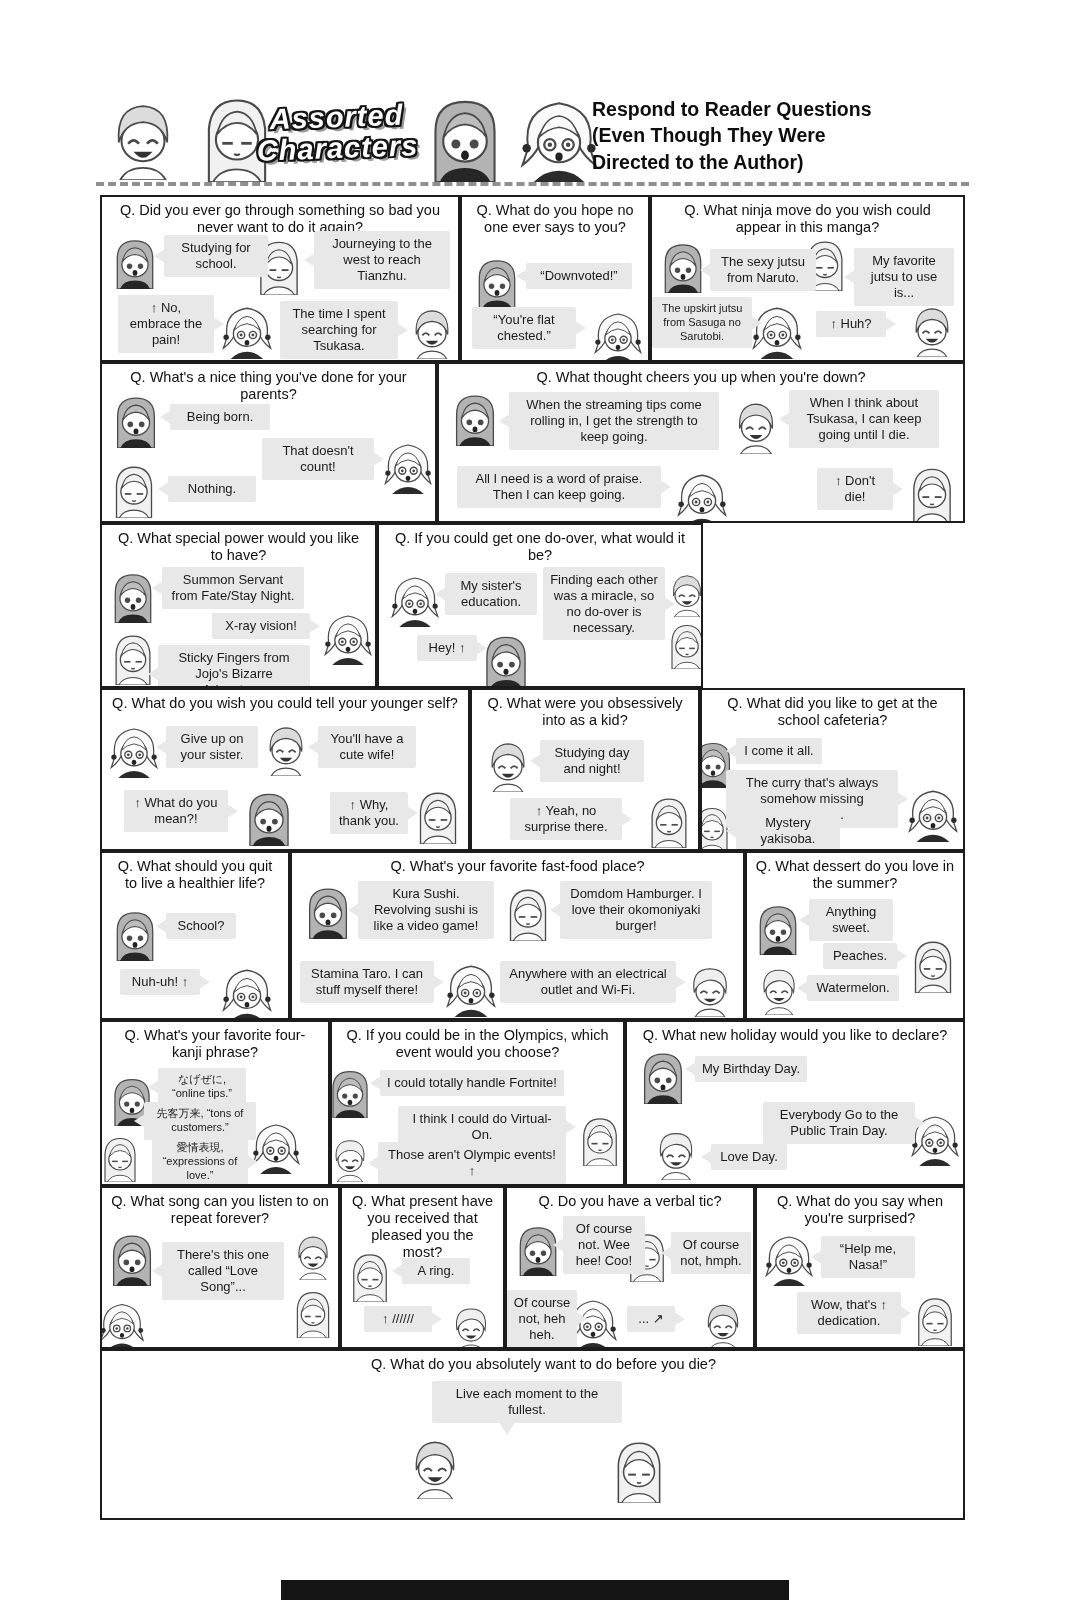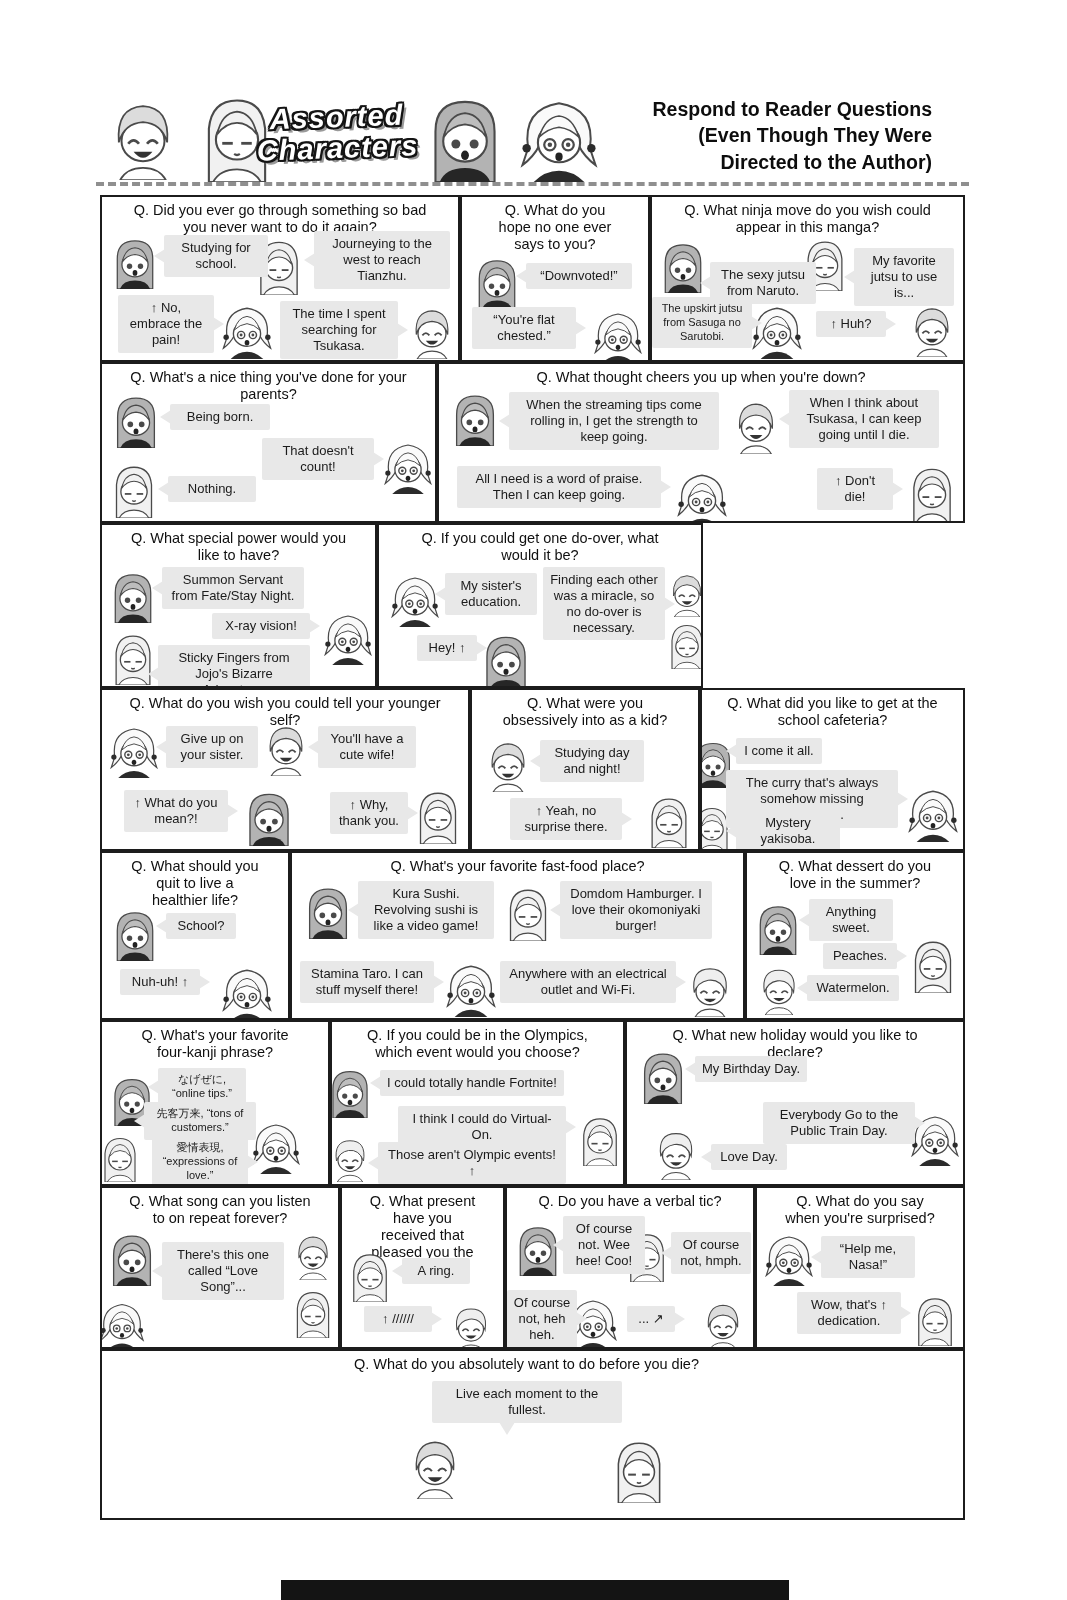--- a/index.html
+++ b/index.html
@@ -8,27 +8,27 @@
   #page{position:relative;width:1067px;height:1600px;background:#fff;overflow:hidden}
 
   
   header{position:absolute;left:0;top:0;width:1067px;height:196px}
   .dash{position:absolute;left:96px;right:98px;top:182px;border-top:4px dashed #8f8f8f;z-index:1}
   .logo{position:absolute;left:252px;top:102px;width:170px;text-align:center;z-index:2;
         font-weight:800;font-style:italic;font-size:29px;line-height:1.08;color:#fff;letter-spacing:1px;
         text-shadow:-2px -2px 0 #141414,2px -2px 0 #141414,-2px 2px 0 #141414,2px 2px 0 #141414,
                     0 -2px 0 #141414,0 2px 0 #141414,-2px 0 0 #141414,2px 0 0 #141414,4px 4px 0 #9a9a9a;
         transform:rotate(-2deg)}
-  .htitle{position:absolute;left:592px;top:96px;width:340px;text-align:right;z-index:2;
+  .htitle{position:absolute;left:592px;top:96px;width:340px;text-align:left;z-index:2;
           font-weight:700;font-size:19.5px;line-height:1.35;color:#0d0d0d}
 
   
   .board{position:absolute;left:100px;top:195px;width:865px;height:1325px}
   .panel{position:absolute;background:#fff;border:2px solid #1c1c1c;overflow:hidden}
-  .q{position:absolute;top:5px;left:0;right:0;margin:0;padding:0 25px;text-align:center;
+  .q{position:absolute;top:5px;left:0;right:0;margin:0;padding:0 8px;text-align:center;
      font-size:14.5px;font-weight:400;line-height:1.18;color:#101010;z-index:1}
   .q.left{text-align:right;left:22px;right:auto;width:600px}
 
   .face{position:absolute;z-index:2}
   .bub{position:absolute;z-index:3;background:#e8e8e8;border-radius:2px;padding:5px 6px;
        text-align:center;font-size:13px;line-height:1.22;color:#1b1b1b}
   .bub.small{font-size:11px;line-height:1.25}
   .t-l::before{content:"";position:absolute;left:-10px;top:50%;margin-top:-7px;
        border:7px solid transparent;border-right:11px solid #e8e8e8;border-left:0}
   .t-r::after{content:"";position:absolute;right:-10px;top:50%;margin-top:-7px;
@@ -161,21 +161,21 @@
         </svg>
     <svg class="face" style="left:146px;top:40px" width="54" height="54">
           <use href="#f-straight"></use>
         </svg>
     <svg class="face" style="left:96px;top:104px" width="58" height="58">
           <use href="#f-twin"></use>
         </svg>
     <svg class="face" style="left:252px;top:104px" width="56" height="56">
           <use href="#f-boy"></use>
         </svg>
-    <div class="bub t-l" style="left:58px;top:65px;width:106px">The sexy jutsu from Naruto.</div>
+    <div class="bub t-l" style="left:58px;top:52px;width:106px">The sexy jutsu from Naruto.</div>
     <div class="bub t-l" style="left:202px;top:51px;width:100px">My favorite jutsu to use is...</div>
     <div class="bub t-r small" style="left:0;top:100px;width:100px">The upskirt jutsu from Sasuga no Sarutobi.</div>
     <div class="bub t-r" style="left:164px;top:114px;width:70px">↑ Huh?</div>
   </section>
 
   <section class="panel" style="left:0;top:167px;width:337px;height:161px">
     <h3 class="q">Q. What's a nice thing you've done for your parents?</h3>
     <svg class="face" style="left:6px;top:28px" width="56" height="56">
           <use href="#f-long"></use>
         </svg>

